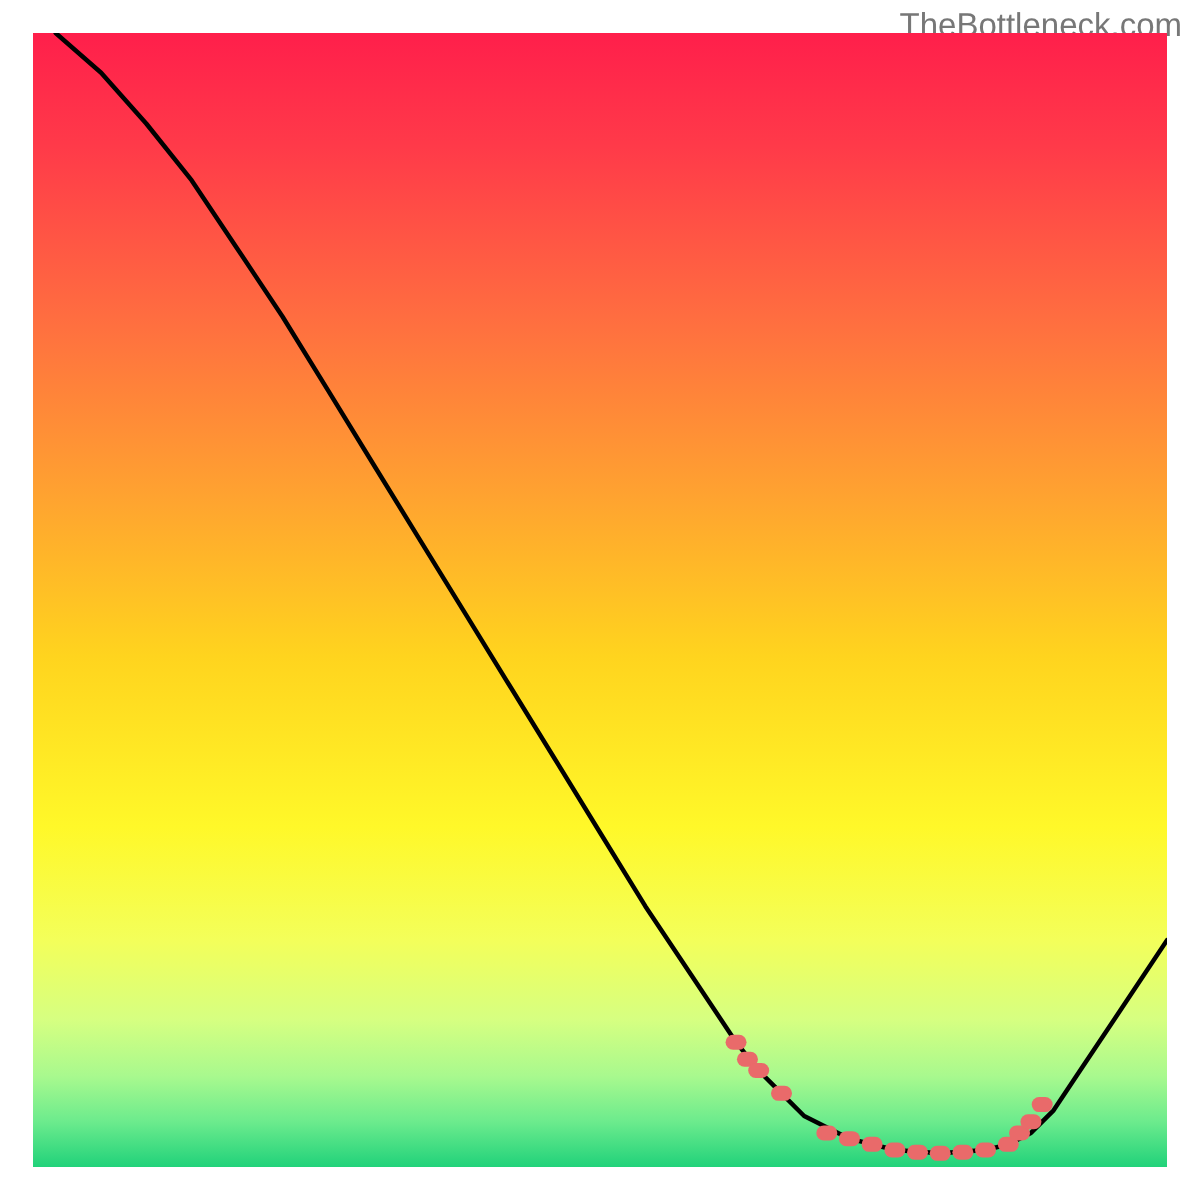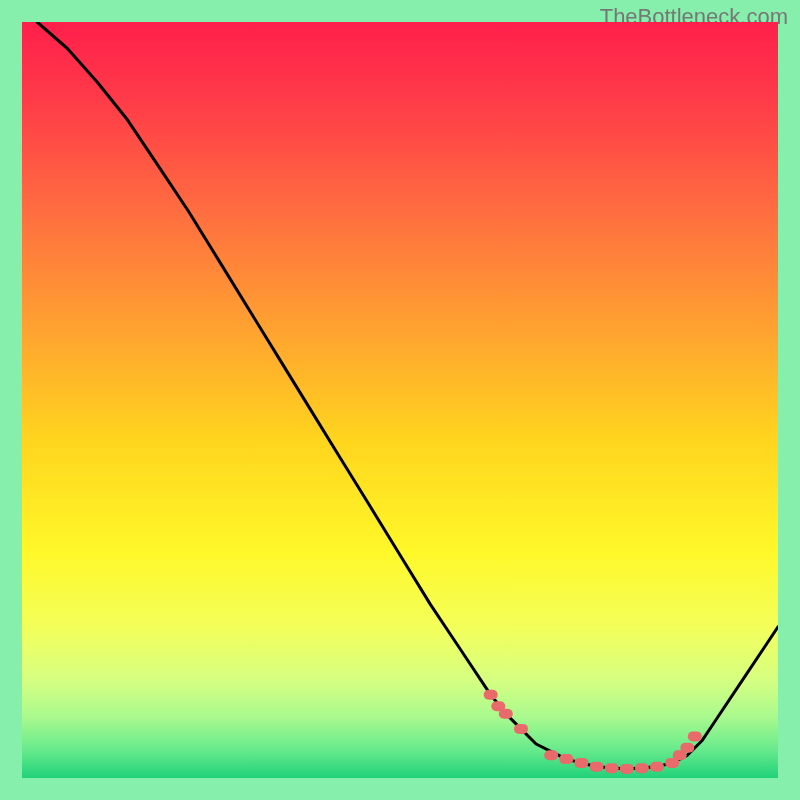--- a/index.html
+++ b/index.html
@@ -7,21 +7,21 @@
     padding: 0;
     width: 800px;
     height: 800px;
     background: #000000;
     overflow: hidden;
   }
   .outer {
     position: relative;
     width: 800px;
     height: 800px;
-    background: #86efac;
+    background: #ffffff;
   }
   .watermark {
     position: absolute;
     top: 4px;
     right: 12px;
     font-family: Arial, Helvetica, sans-serif;
     font-size: 22px;
     color: #777777;
     letter-spacing: 0px;
     font-weight: 500;

